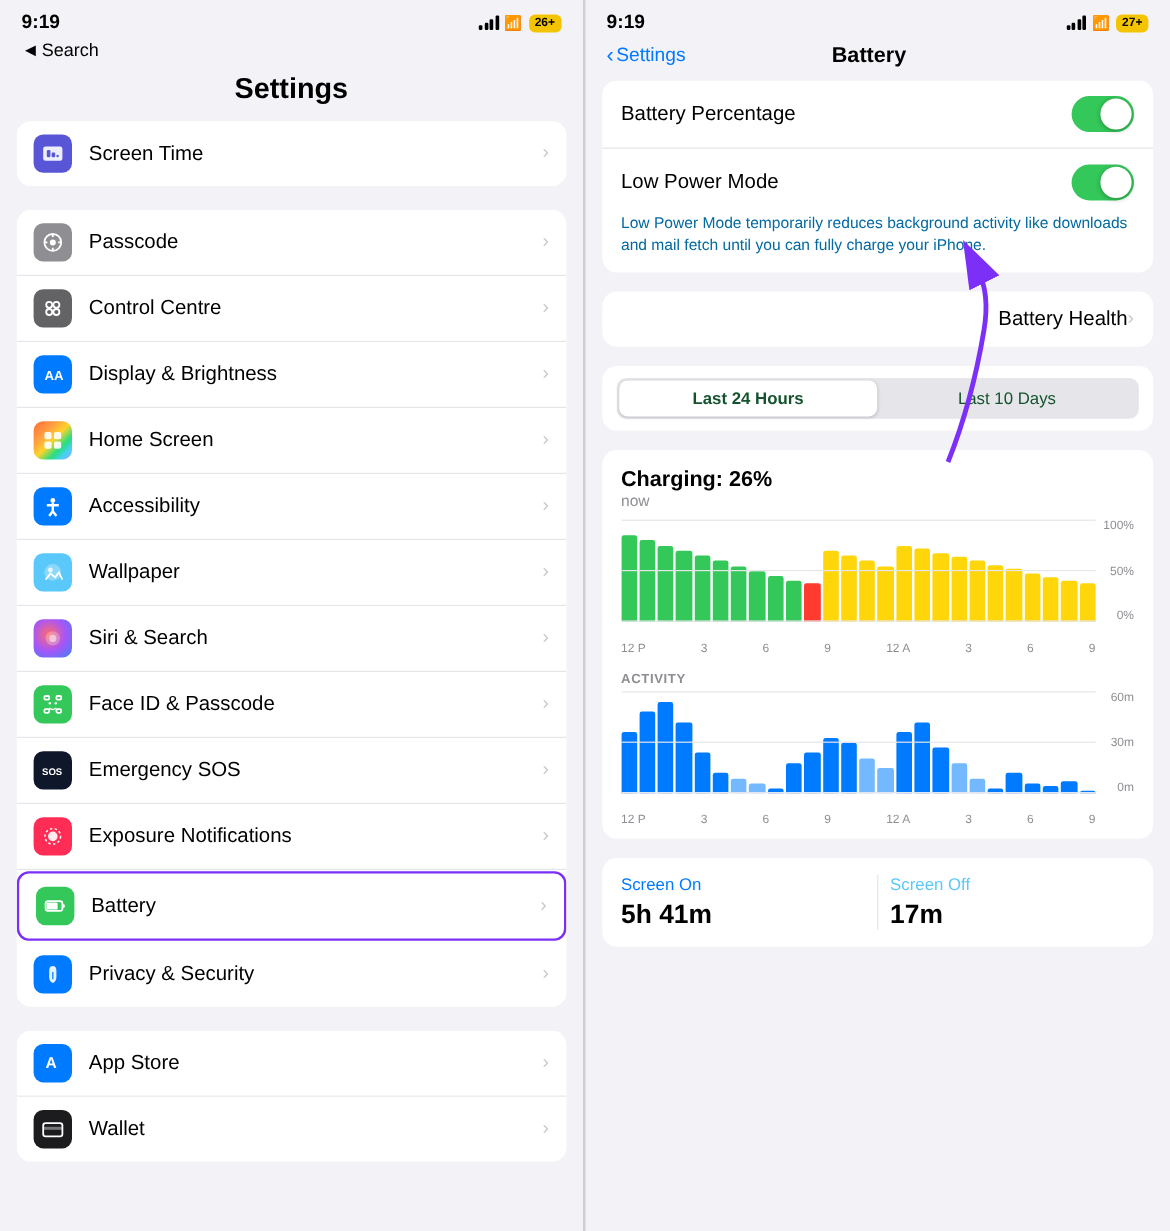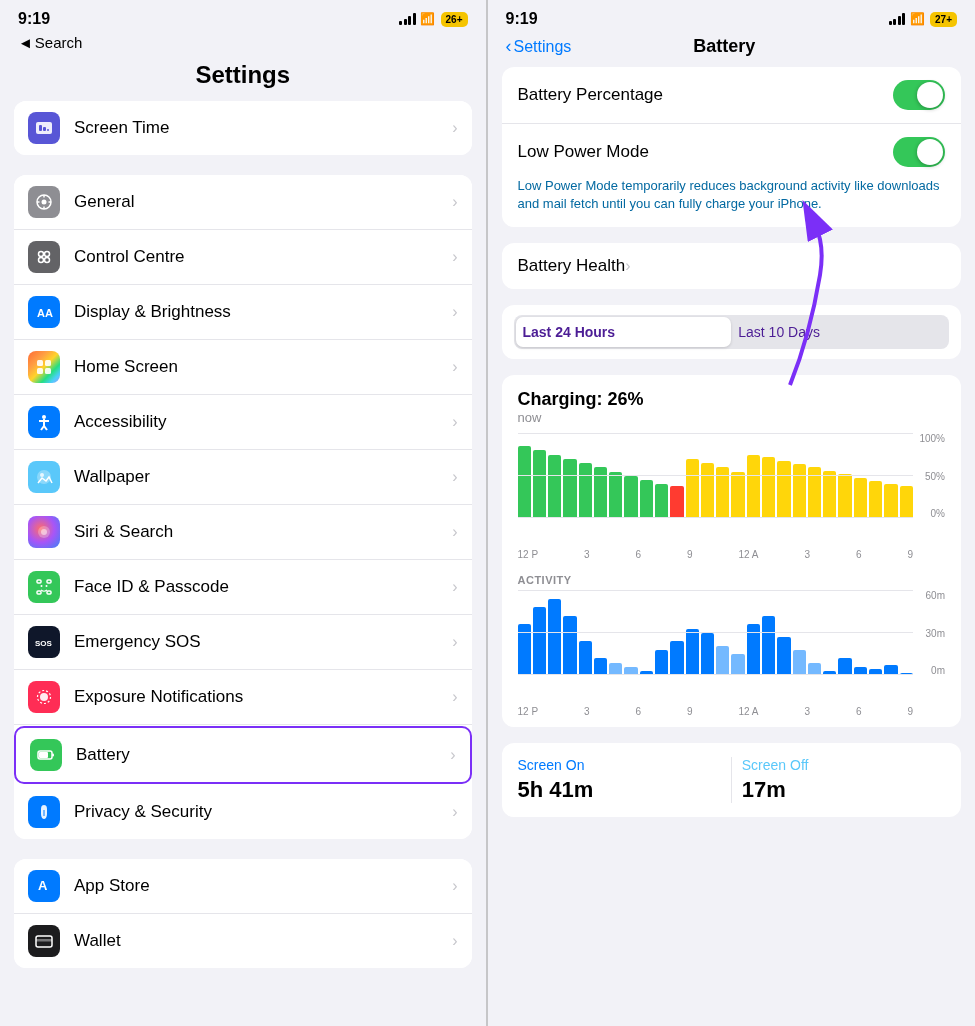--- a/index.html
+++ b/index.html
@@ -233,21 +233,21 @@
     }
     .low-power-desc {
       padding: 4px 16px 14px;
       font-size: 13px;
       color: #0369a1;
       line-height: 1.4;
     }
     .battery-health-row {
       display: flex;
       align-items: center;
-      justify-content: flex-start;
+      justify-content: flex-end;
       padding: 13px 16px;
     }
     .battery-health-label {
       font-size: 17px;
       color: #000;
     }
     .section-chevron {
       color: #c7c7cc;
       font-size: 16px;
     }
@@ -261,25 +261,26 @@
     }
     .segmented-control {
       display: flex;
       background: #e5e5ea;
       border-radius: 8px;
       padding: 2px;
     }
     .seg-btn {
       flex: 1;
       padding: 7px;
+      text-align: center;
       font-size: 14px;
       font-weight: 500;
       border-radius: 7px;
       cursor: pointer;
-      color: #4c1d95;
+      color: #14532d;
     }
     .seg-btn.active {
       background: #fff;
       box-shadow: 0 1px 3px rgba(0,0,0,0.15);
       font-weight: 600;
     }
 
     
     .charts-section {
       background: #fff;
@@ -324,21 +325,21 @@
       color: #8e8e93;
       padding-bottom: 14px;
       width: 32px;
       text-align: right;
     }
     .chart-x-labels {
       display: flex;
       justify-content: space-between;
       font-size: 10px;
       color: #8e8e93;
-      margin-top: 16px;
+      margin-top: 2px;
       padding-right: 32px;
     }
     .chart-bars {
       display: flex;
       align-items: flex-end;
       height: 85px;
       gap: 2px;
       padding-right: 32px;
     }
     .bar-battery {
@@ -439,21 +440,21 @@
         <div class="settings-item-icon icon-gray">
           <svg width="20" height="20" viewBox="0 0 20 20">
               <circle cx="10" cy="10" r="7" fill="none" stroke="white" stroke-width="1.5"></circle>
               <circle cx="10" cy="10" r="2.5" fill="white"></circle>
               <line x1="10" y1="3" x2="10" y2="5.5" stroke="white" stroke-width="1.5"></line>
               <line x1="10" y1="14.5" x2="10" y2="17" stroke="white" stroke-width="1.5"></line>
               <line x1="3" y1="10" x2="5.5" y2="10" stroke="white" stroke-width="1.5"></line>
               <line x1="14.5" y1="10" x2="17" y2="10" stroke="white" stroke-width="1.5"></line>
             </svg>
         </div>
-        <span class="settings-item-label">General</span>
+        <span class="settings-item-label">Passcode</span>
         <span class="settings-chevron">›</span>
       </div>
       <div class="settings-item">
         <div class="settings-item-icon icon-dark-gray">
           <svg width="20" height="20" viewBox="0 0 20 20">
               <circle cx="7" cy="7" r="2.5" fill="none" stroke="white" stroke-width="1.5"></circle>
               <circle cx="13" cy="7" r="2.5" fill="none" stroke="white" stroke-width="1.5"></circle>
               <circle cx="7" cy="13" r="2.5" fill="none" stroke="white" stroke-width="1.5"></circle>
               <circle cx="13" cy="13" r="2.5" fill="none" stroke="white" stroke-width="1.5"></circle>
             </svg>

